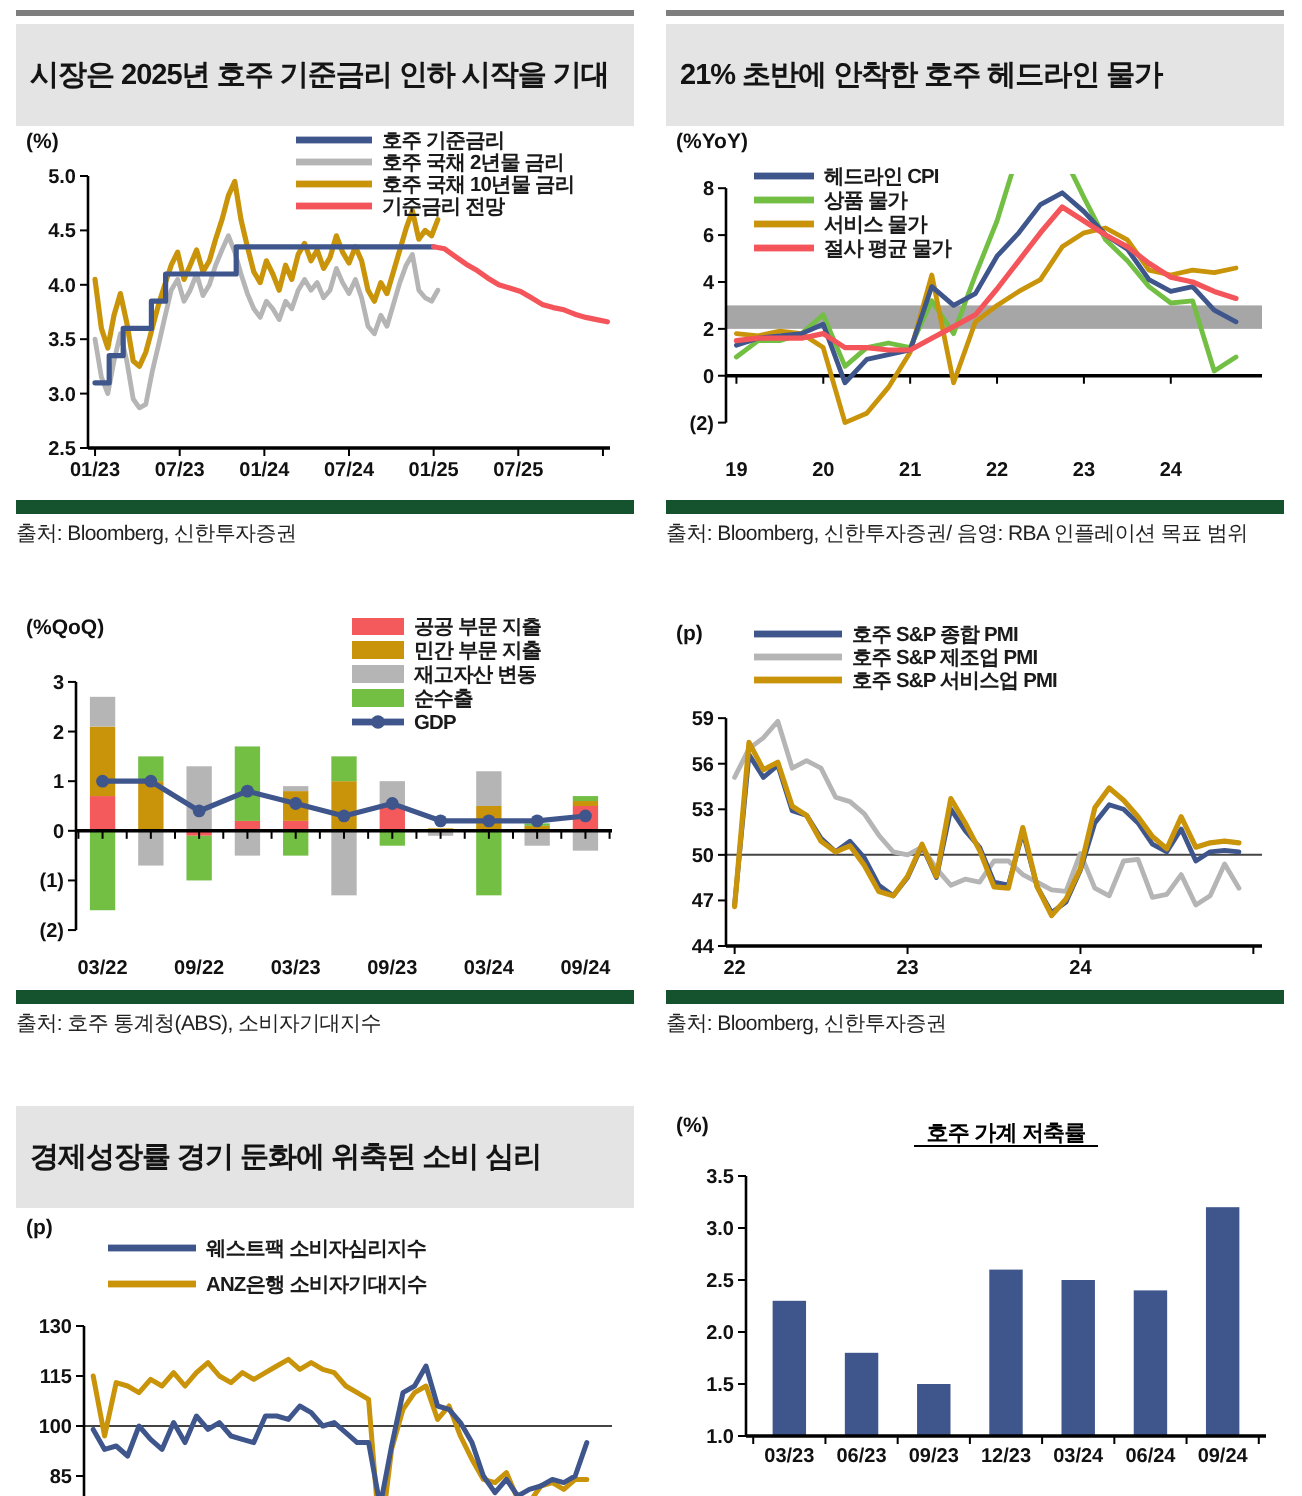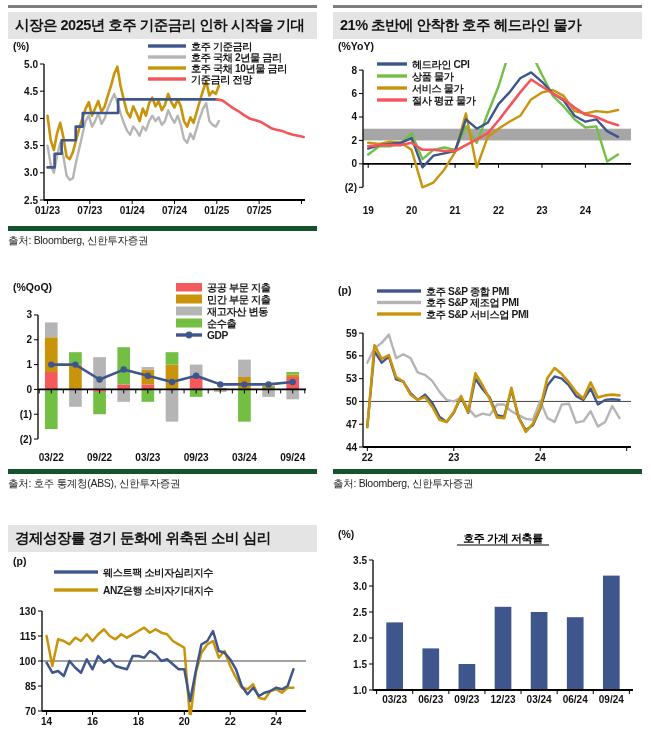--- a/index.html
+++ b/index.html
@@ -1,22 +1,22 @@
 <!DOCTYPE html>
 <html><head>
 <meta charset="utf-8">
 <style>
   html,body{margin:0;padding:0}
   body{width:651px;height:748px;background:#fff;font-family:"Liberation Sans",sans-serif;overflow:hidden}
   #grid{display:grid;grid-template-columns:309px 309px;column-gap:16px;row-gap:34px;padding:5px 9px 0 8px}
   .panel{min-width:0}
   .rule-top{border-top:3px solid #7e7e7e;margin-bottom:4px}
-  .panel-title{margin:0;background:#E4E4E4;color:#141414;font-size:14.5px;font-weight:bold;padding:4px 7px;letter-spacing:-0.5px;white-space:nowrap;overflow:hidden}
+  .panel-title{margin:0;background:#E4E4E4;color:#141414;font-size:14.5px;font-weight:bold;padding:16px 7px;letter-spacing:-0.5px;white-space:nowrap;overflow:hidden}
   svg.chart{display:block;margin-top:1px}
-  .source{font-size:10.5px;color:#222;border-top:5px solid #14532d;padding-top:3px;margin-top:2px;letter-spacing:-0.3px}
+  .source{font-size:10.5px;color:#222;border-top:7px solid #14532d;padding-top:3px;margin-top:2px;letter-spacing:-0.3px}
   svg text{font-family:"Liberation Sans",sans-serif}
   .tick{font-size:10px;font-weight:bold;fill:#111}
   .legend-label{font-size:10.2px;font-weight:bold;fill:#1a1a1a;letter-spacing:-0.4px}
   .unit{font-size:10.5px;font-weight:bold;fill:#111}
   .inner-title{font-size:11px;font-weight:bold;fill:#000;letter-spacing:-0.4px}
 </style>
 </head>
 <body>
 
 <div id="grid">
@@ -117,20 +117,21 @@
           <text x="79" y="27.5" class="legend-label" text-anchor="start">헤드라인 CPI</text>
           <rect x="44" y="34.3" width="30" height="3.4" fill="#72BF44"></rect>
           <text x="79" y="39.5" class="legend-label" text-anchor="start">상품 물가</text>
           <rect x="44" y="46.3" width="30" height="3.4" fill="#C9940A"></rect>
           <text x="79" y="51.5" class="legend-label" text-anchor="start">서비스 물가</text>
           <rect x="44" y="58.3" width="30" height="3.4" fill="#F4555A"></rect>
           <text x="79" y="63.5" class="legend-label" text-anchor="start">절사 평균 물가</text>
         </g>
         <text x="5" y="10" class="unit" text-anchor="start">(%YoY)</text>
       </svg>
+    <div class="source">출처: Bloomberg, 신한투자증권/ 음영: RBA 인플레이션 목표 범위</div>
   </section>
 
   <section class="panel">
     <svg id="chart2" class="chart" width="308" height="184" viewBox="0 0 308 184">
         <clipPath id="cp2">
           <rect x="29" y="24" width="272" height="141"></rect>
         </clipPath>
         <g>
           <rect x="36.944733824733824" y="89.03703703703704" width="12.66909090909091" height="17.370370370370367" fill="#F4595B"></rect>
           <rect x="85.2330221130221" y="106.4074074074074" width="12.66909090909091" height="2.481481481481495" fill="#F4595B"></rect>
@@ -237,21 +238,21 @@
           <rect x="168" y="23.5" width="26" height="9" fill="#B5B5B5"></rect>
           <text x="199" y="31.5" class="legend-label" text-anchor="start">재고자산 변동</text>
           <rect x="168" y="35.5" width="26" height="9" fill="#72BF44"></rect>
           <text x="199" y="43.5" class="legend-label" text-anchor="start">순수출</text>
           <rect x="168" y="50.3" width="26" height="3.4" fill="#3F568C"></rect>
           <circle cx="181" cy="52" r="3.4" fill="#3F568C"></circle>
           <text x="199" y="55.5" class="legend-label" text-anchor="start">GDP</text>
         </g>
         <text x="5" y="8" class="unit" text-anchor="start">(%QoQ)</text>
       </svg>
-    <div class="source">출처: 호주 통계청(ABS), 신한투자증권</div>
+    <div class="source">출처: 호주 통계청(ABS), 소비자기대지수</div>
   </section>
 
   <section class="panel">
     <svg id="chart3" class="chart" width="308" height="184" viewBox="0 0 308 184">
         <clipPath id="cp3">
           <rect x="29" y="41" width="272" height="127"></rect>
         </clipPath>
         <line x1="30" x2="298" y1="118.43037974683544" y2="118.43037974683544" stroke="#444" stroke-width="1"></line>
         <line x1="30" x2="30" y1="50.07594936708859" y2="164" stroke="#000" stroke-width="1.3"></line>
         <line x1="30" x2="298" y1="164" y2="164" stroke="#000" stroke-width="1.8"></line>

